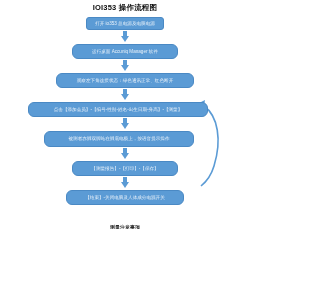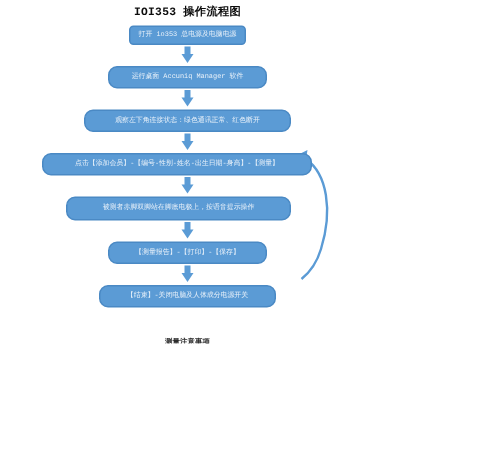--- a/index.html
+++ b/index.html
@@ -3,21 +3,21 @@
 <meta charset="utf-8">
 <style>
   html,body{margin:0;padding:0;}
   body{
     width:250px;height:303px;
     background:#ffffff;
     font-family:"Liberation Sans","DejaVu Sans",sans-serif;
     overflow:hidden;
     position:relative;
   }
-  #page{position:relative;width:250px;height:229px;overflow:hidden;font-family:Liberation Mono, monospace;}
+  #page{position:relative;width:250px;height:229px;overflow:hidden;}
 
   
   .title{
     position:absolute;left:0;top:3px;width:250px;
     text-align:center;
     font-size:7.5px;font-weight:bold;color:#0c0c0c;
     letter-spacing:.2px;
     white-space:nowrap;
   }
 

